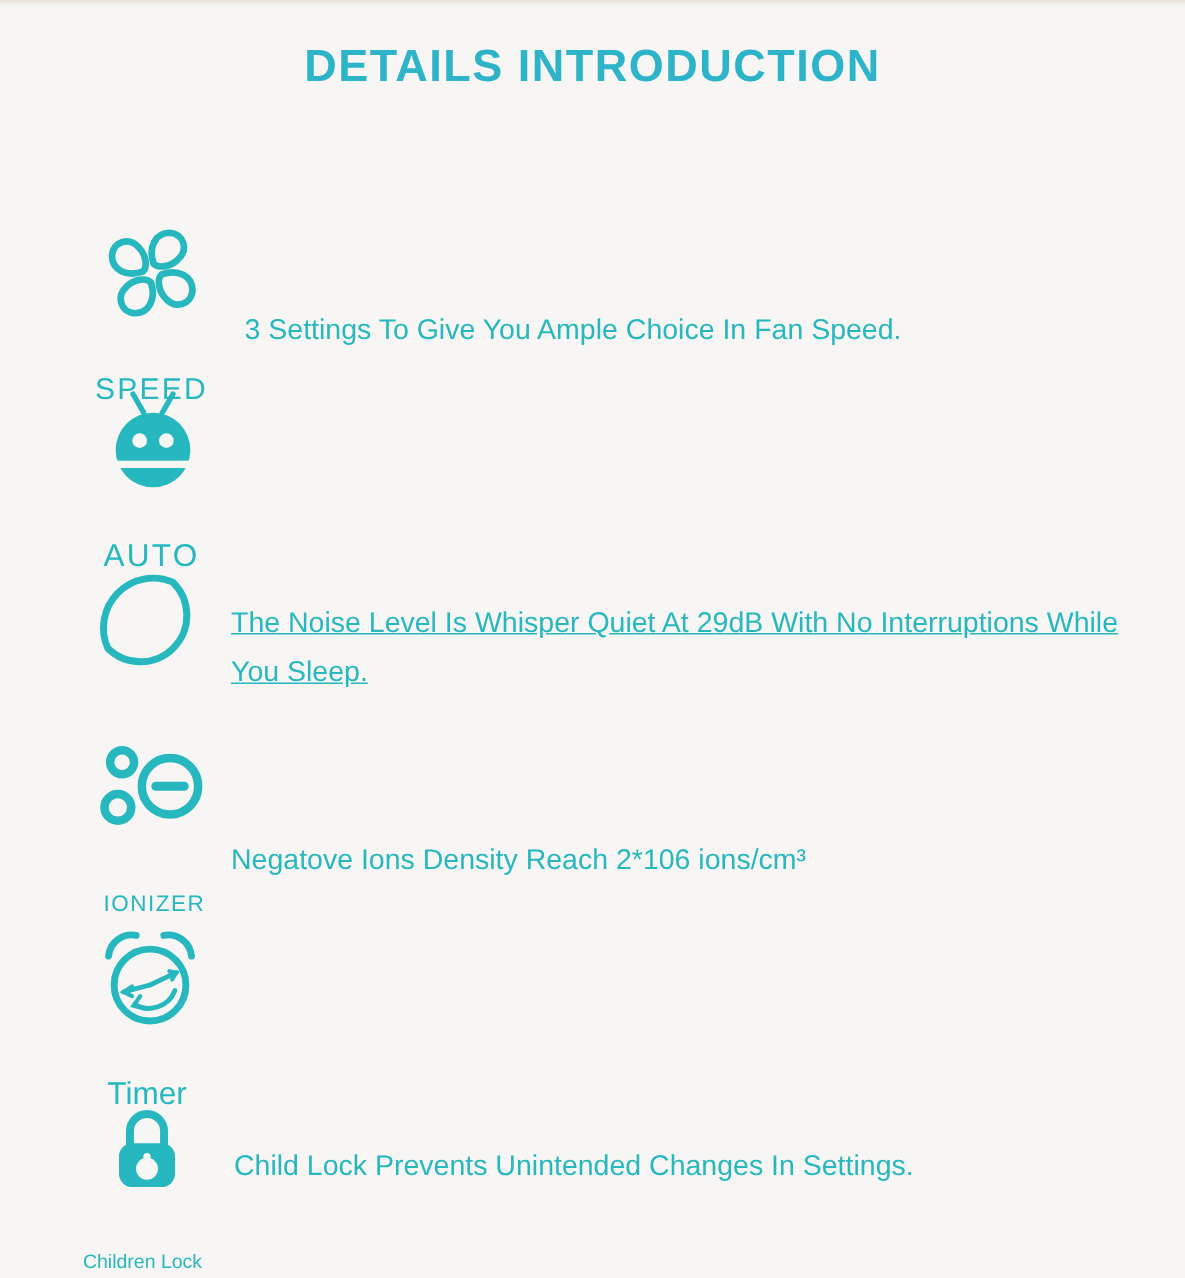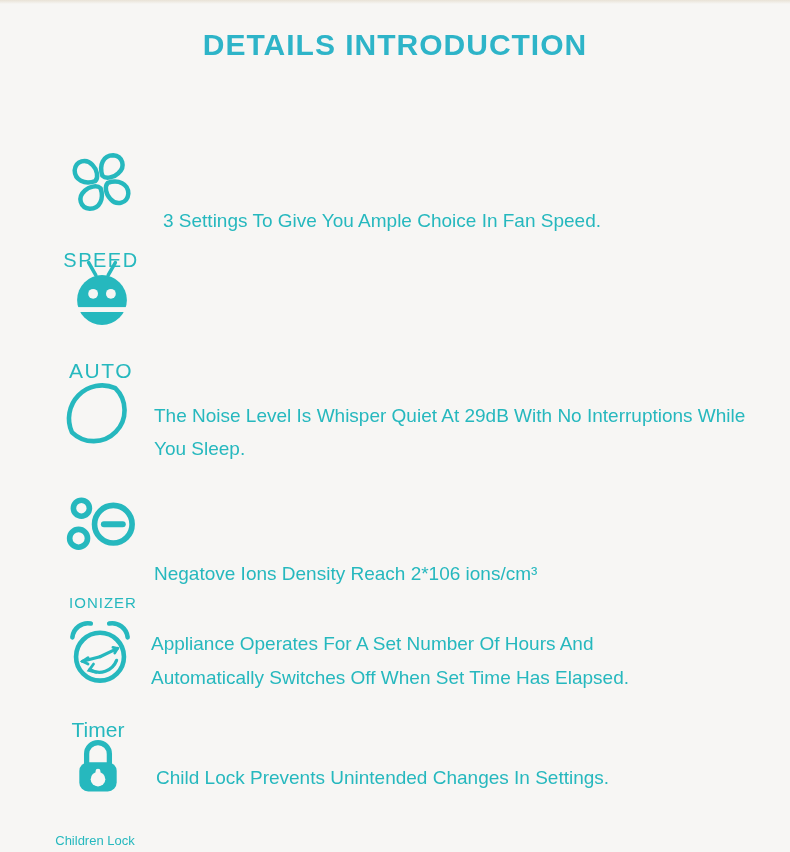--- a/index.html
+++ b/index.html
@@ -41,21 +41,21 @@
   
   .f-auto{top:256px;}
   .f-auto .icon{left:70px;top:0;width:64px;height:72px;}
   .f-auto .label{left:36px;top:73px;width:130px;font-size:21px;letter-spacing:1.5px;}
   .f-auto .desc{left:165px;top:36px;}
 
   
   .f-sleep{top:376px;}
   .f-sleep .icon{left:58px;top:2px;width:74px;height:70px;}
   .f-sleep .label{left:35px;top:72px;width:130px;font-size:20px;letter-spacing:1.5px;}
-  .f-sleep .desc{left:154px;top:23px;width:600px;}
+  .f-sleep .desc{left:154px;top:23px;width:600px;text-decoration:underline;}
 
   
   .f-ionizer{top:494px;}
   .f-ionizer .icon{left:66px;top:2px;width:74px;height:62px;}
   .f-ionizer .label{left:38px;top:70px;width:130px;font-size:15px;letter-spacing:1px;}
   .f-ionizer .desc{left:154px;top:35px;margin-top:28px;}
 
   
   .f-timer{top:618px;}
   .f-timer .icon{left:62px;top:0;width:76px;height:70px;}
@@ -135,21 +135,20 @@
         <path d="M48 6 A17 17 0 0 1 68 21" stroke-width="5"></path>
         <path d="M38 42 L19 47" stroke-width="3.5"></path>
         <path d="M38 42 L57 33" stroke-width="3.5"></path>
         <path d="M25 43 L19 47 L25 50" stroke-width="3"></path>
         <path d="M52 32 L57 33 L54 38" stroke-width="3"></path>
         <path d="M56 46 A20 20 0 0 1 27 56" stroke-width="3.5"></path>
         <path d="M31 50 L26 57 L34 59" stroke-width="3"></path>
       </svg>
     </div>
     <div class="label">Timer</div>
-    <div class="desc">Appliance Operates For A Set Number Of Hours And Automatically Switches Off When Set Time Has Elapsed.</div>
   </div>
 
   <div class="feature f-lock">
     <div class="icon">
       <svg viewBox="0 0 64 80">
         <path d="M18 36 V24 A14 14 0 0 1 46 24 V36" fill="none" stroke="currentColor" stroke-width="6.5" stroke-linecap="round"></path>
         <rect x="9" y="34" width="46" height="36" rx="11" fill="currentColor"></rect>
         <rect x="29" y="42" width="6" height="10" rx="3" fill="#f7f6f4"></rect>
         <circle cx="32" cy="55" r="9" fill="#f7f6f4"></circle>
       </svg>

